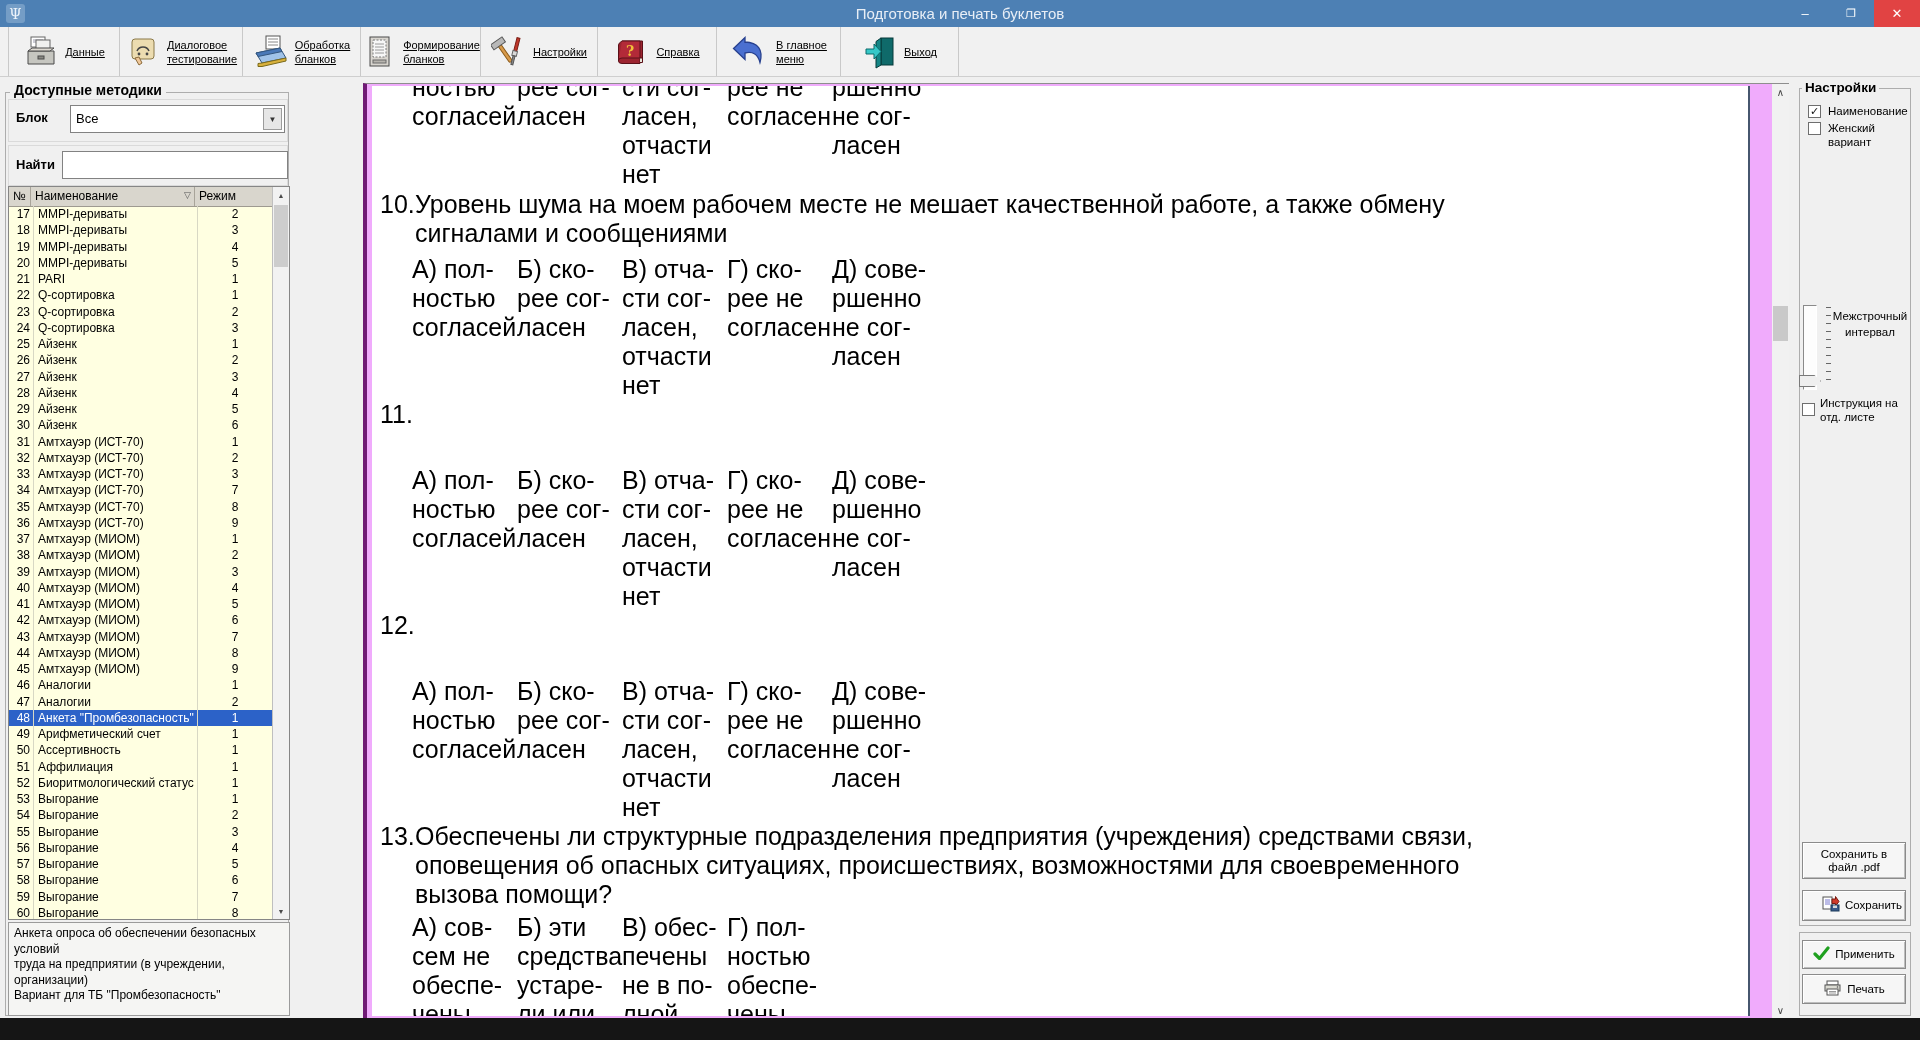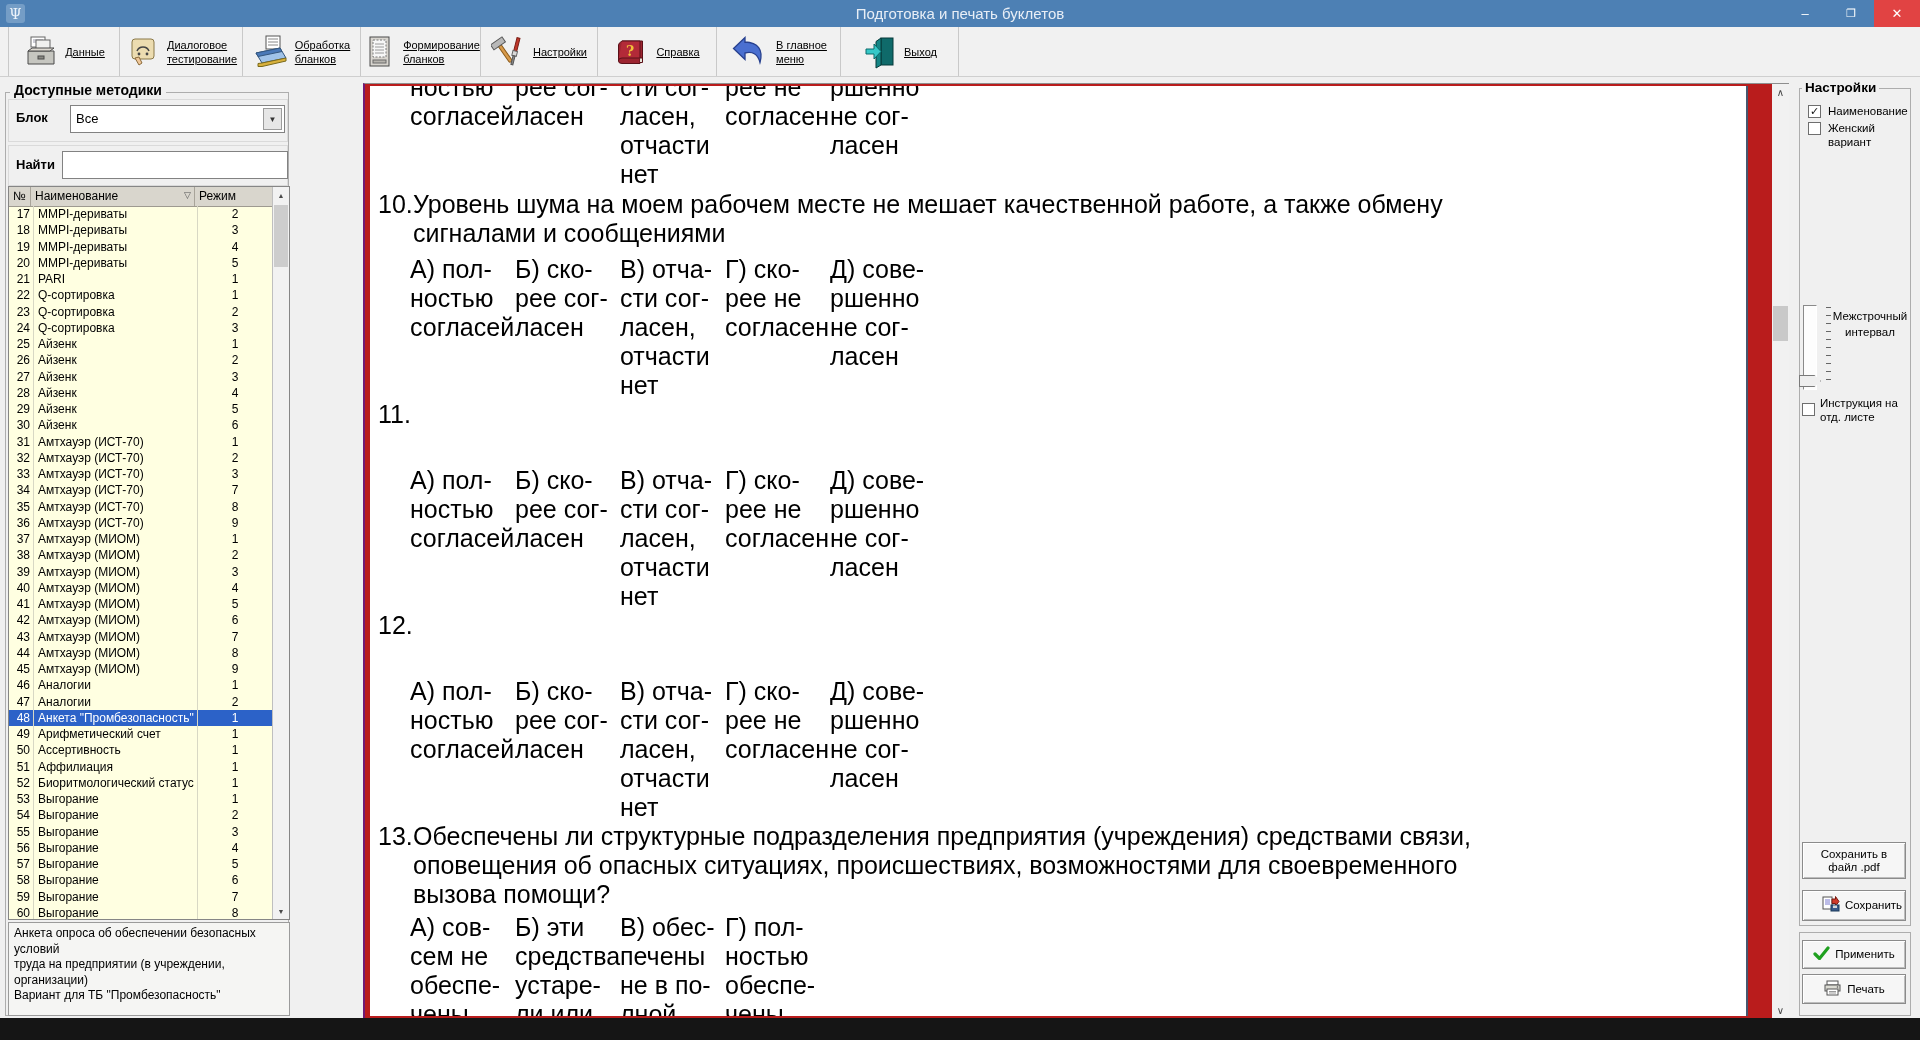--- a/index.html
+++ b/index.html
@@ -53,22 +53,22 @@
   .grow.sel{background:#2c62c8;color:#fff;}
   .vscroll{position:absolute;right:0;top:0;bottom:0;width:17px;background:#f2f2f2;border-left:1px solid #bfbfbf;box-sizing:border-box;}
   .sarrow{position:absolute;left:0;right:0;height:16px;display:flex;align-items:center;justify-content:center;
           font-size:7px;color:#4a4a4a;}
   .sarrow.up{top:0}.sarrow.dn{bottom:0}
   .sthumb{position:absolute;left:1px;right:1px;background:#cdcdcd;}
   .descbox{position:absolute;left:8px;top:844px;width:282px;height:94px;background:#f5f5f3;border:1px solid #9b9b9b;
            box-sizing:border-box;padding:3px 5px;font-size:12px;line-height:15.5px;white-space:pre-line;z-index:2;}
   
   .preview{position:absolute;left:296px;top:78px;width:1499px;height:940px;background:#f0f0f0;}
-  .pvframe{position:absolute;left:67px;top:5px;width:1426px;height:935px;background:#b91c1c;
-           border-left:2px solid #701a75;border-top:1px solid #8e8e8e;box-sizing:border-box;}
+  .pvframe{position:absolute;left:67px;top:5px;width:1426px;height:935px;background:#f0abfc;
+           border-left:4px solid #701a75;border-top:1px solid #8e8e8e;box-sizing:border-box;}
   .page{position:absolute;left:5px;top:2px;width:1378px;height:930px;background:#fff;overflow:hidden;
         border-right:2px solid #46566e;box-sizing:border-box;}
   .doc{font-size:25px;line-height:29px;}
   .qnum,.qtext,.qopt{position:absolute;white-space:pre;}
   .pscroll{position:absolute;right:0;top:0;bottom:0;width:17px;background:#f1f1f1;}
   .pscroll .sarrow{font-size:10px;color:#444;}
   
   .rightpanel{position:absolute;left:1795px;top:78px;width:125px;height:940px;background:#f0f0f0;}
   .rgbox{position:absolute;left:4px;top:10px;width:112px;height:838px;border:1px solid #adadad;box-sizing:border-box;}
   .rgbox2{position:absolute;left:4px;top:854px;width:112px;height:84px;border:1px solid #adadad;box-sizing:border-box;}

